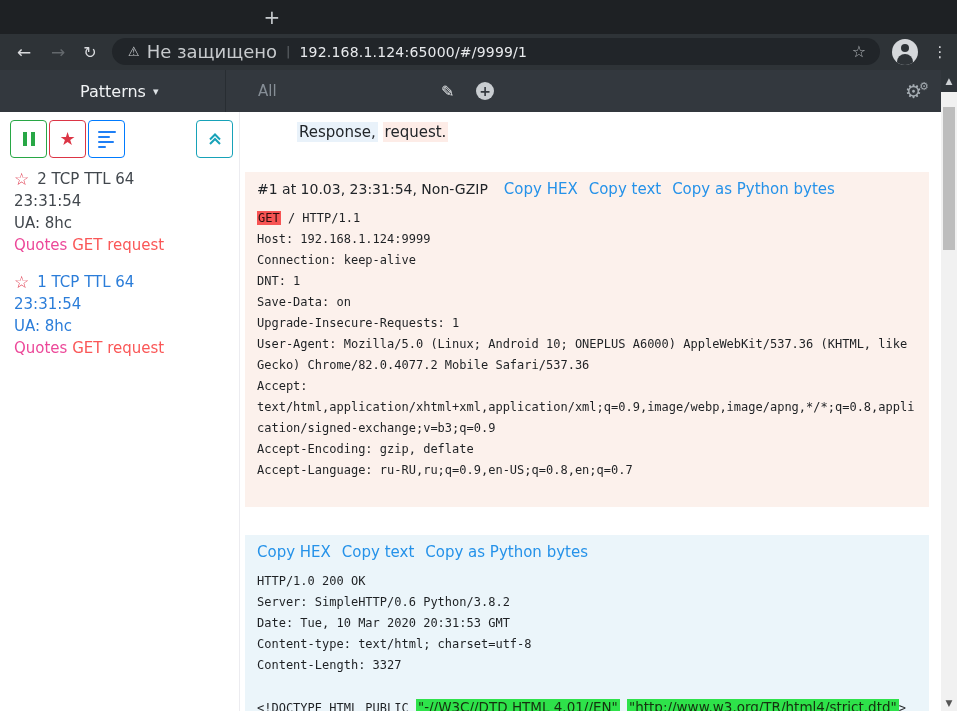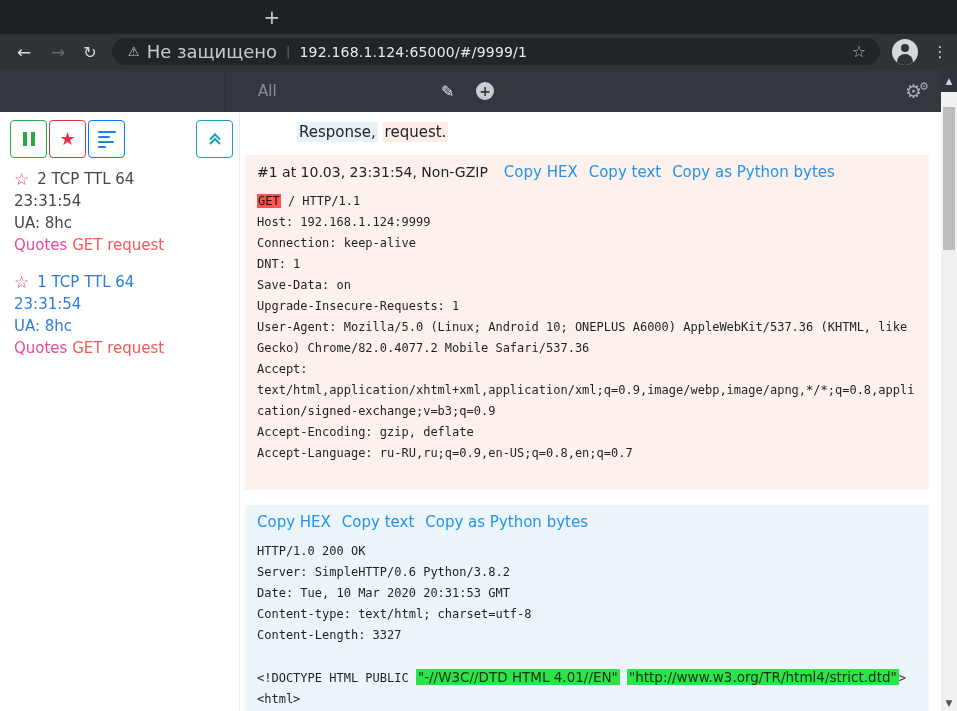--- a/index.html
+++ b/index.html
@@ -71,21 +71,21 @@
   .tag-green { color:#ec4899; } .tag-red { color:#fa5757; }
   .sb-item.selected, .sb-item.selected .sb-line { color:#2b7dd9; }
   .no-results { text-align:center; color:#90959b; font-size:15px; margin-top:24px; }
 
   
   .main { position:absolute; left:240px; top:112px; width:701px; height:599px; background:#fff; overflow:hidden; }
   .filter-line { margin:11px 0 0 17px; font-size:15px; color:#212529; height:21px;padding-left:40px; }
   .hl-blue { background:#e9f2fa; padding:1px 2px; }
   .hl-pink { background:#fdece7; padding:1px 2px; }
 
-  .packet-card { margin:11px 0 15px 5px; width:684px; padding:8px 8px 26px 12px; }
+  .packet-card { margin:28px 0 15px 5px; width:684px; padding:8px 8px 26px 12px; }
   .packet-card.request { background:#fcf1ec; }
   .packet-card.response { background:#ebf5fa; }
   .packet-head { display:flex; align-items:baseline; margin-bottom:10px; }
   .pkt-title { font-size:14px; color:#212529; margin-right:16px; white-space:nowrap; }
   .pkt-link { font-size:15px; color:#2592e9; text-decoration:none; margin-right:11px; white-space:nowrap; cursor:pointer; }
   .packet-body { font-family:"DejaVu Sans Mono", monospace; font-size:12px; line-height:21px; color:#1e2124;
                  white-space:pre-wrap; overflow-wrap:break-word; word-break:break-word; }
   .hl-red { background:#f75454; color:#2b0d0d; padding:0 1px; }
   .hl-green { background:#2ee24a; color:#15310f; font-family:"DejaVu Sans", sans-serif; font-size:13.5px; padding:0 2px; }
 
@@ -117,20 +117,24 @@
       <span class="bookmark">☆</span>
     </div>
     <div class="avatar">
       <span class="head"></span>
       <span class="bodyshape"></span>
     </div>
     <span class="menu-dots">⋮</span>
   </div>
 
   <div class="appheader">
+    <div class="patterns">
+      <span>Patterns</span>
+      <span class="caret">▾</span>
+    </div>
     <div class="hdr-divider"></div>
     <div class="ptab-all">All</div>
     <div class="edit-ic">✎</div>
     <div class="add-ic">+</div>
     <div class="gears">
       <span class="gear-big">⚙</span>
       <span class="gear-small">⚙</span>
     </div>
   </div>
 

